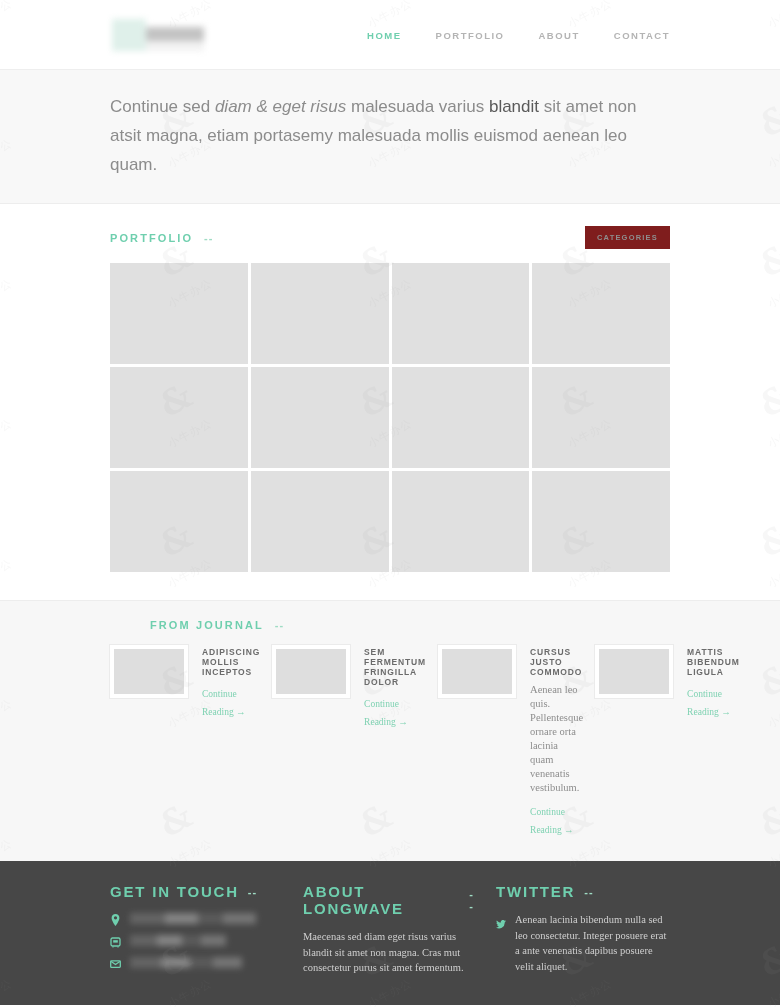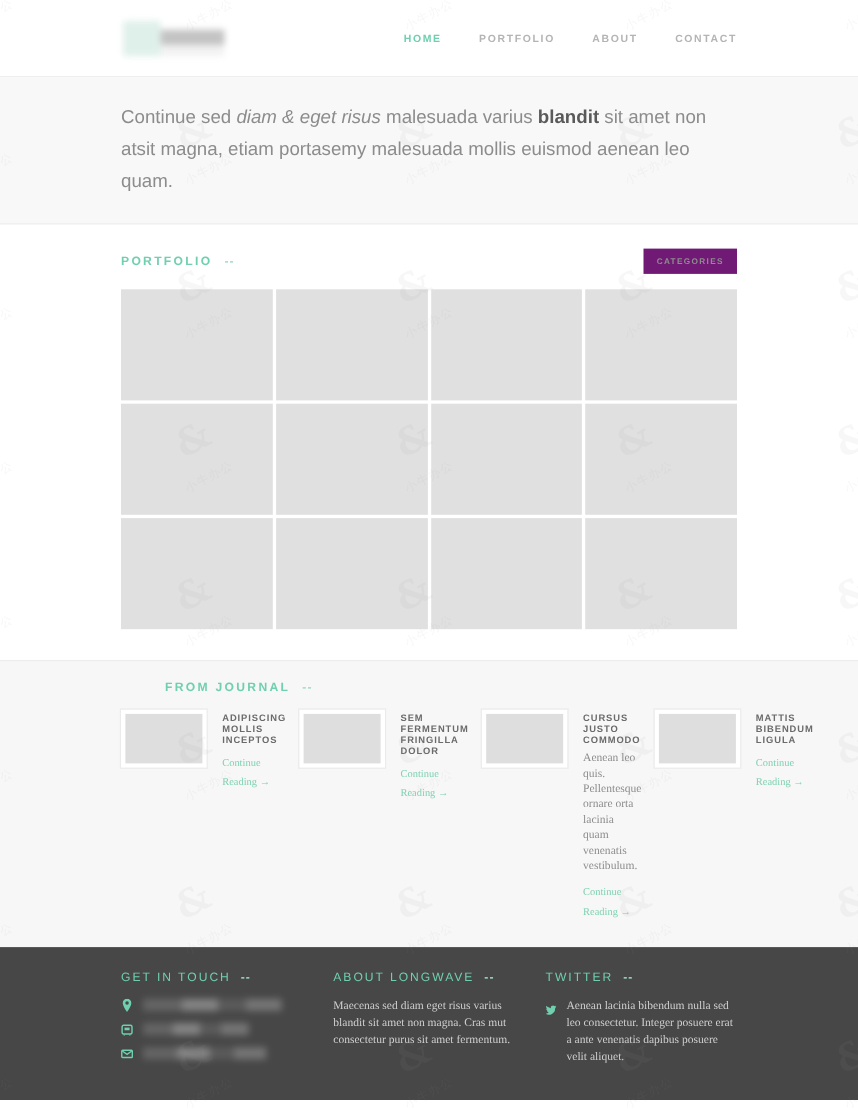--- a/index.html
+++ b/index.html
@@ -99,21 +99,21 @@
   .tagline {
     width: 560px;
     margin: 0 auto;
     font-family: "Liberation Sans", sans-serif;
     font-size: 17px;
     line-height: 29px;
     color: #8c8c8c;
     font-weight: 400;
   }
   .tagline i { font-style: italic; color: #8c8c8c; }
-  .tagline b { font-weight: 700; color: #5a5a5a; }
+  .tagline b { font-weight: 400; color: #5a5a5a; }
 
   
   .wrap { width: 560px; margin: 0 auto; }
   .sec-head {
     display: flex;
     align-items: center;
     justify-content: space-between;
     padding-top: 22px;
     padding-bottom: 14px;
   }
@@ -125,21 +125,21 @@
     letter-spacing: 2.1px;
     text-transform: uppercase;
   }
   .dashes {
     color: #9fdcc4;
     font-size: 11px;
     letter-spacing: 1px;
     font-weight: 700;
   }
   .btn-categories {
-    background: #701a75;
+    background: #7f1d1d;
     color: #8e8e8e;
     font-size: 7.5px;
     letter-spacing: 1.2px;
     font-weight: 700;
     padding: 7px 12px;
     border: none;
     text-transform: uppercase;
     cursor: pointer;
   }
 
@@ -206,22 +206,22 @@
     padding-top: 22px;
     padding-bottom: 18px;
   }
   .footer-cols {
     display: grid;
     grid-template-columns: 175px 175px 1fr;
     column-gap: 18px;
   }
   .fcol-title {
     color: #6fcfae;
-    font-size: 11px;
-    font-weight: 400;
+    font-size: 15px;
+    font-weight: 700;
     letter-spacing: 1.8px;
     text-transform: uppercase;
   }
   .fcol-head {
     display: flex; align-items: center; gap: 9px;
     margin-bottom: 12px;
   }
   .ftext {
     font-family: "Liberation Serif", serif;
     font-size: 10.5px;

